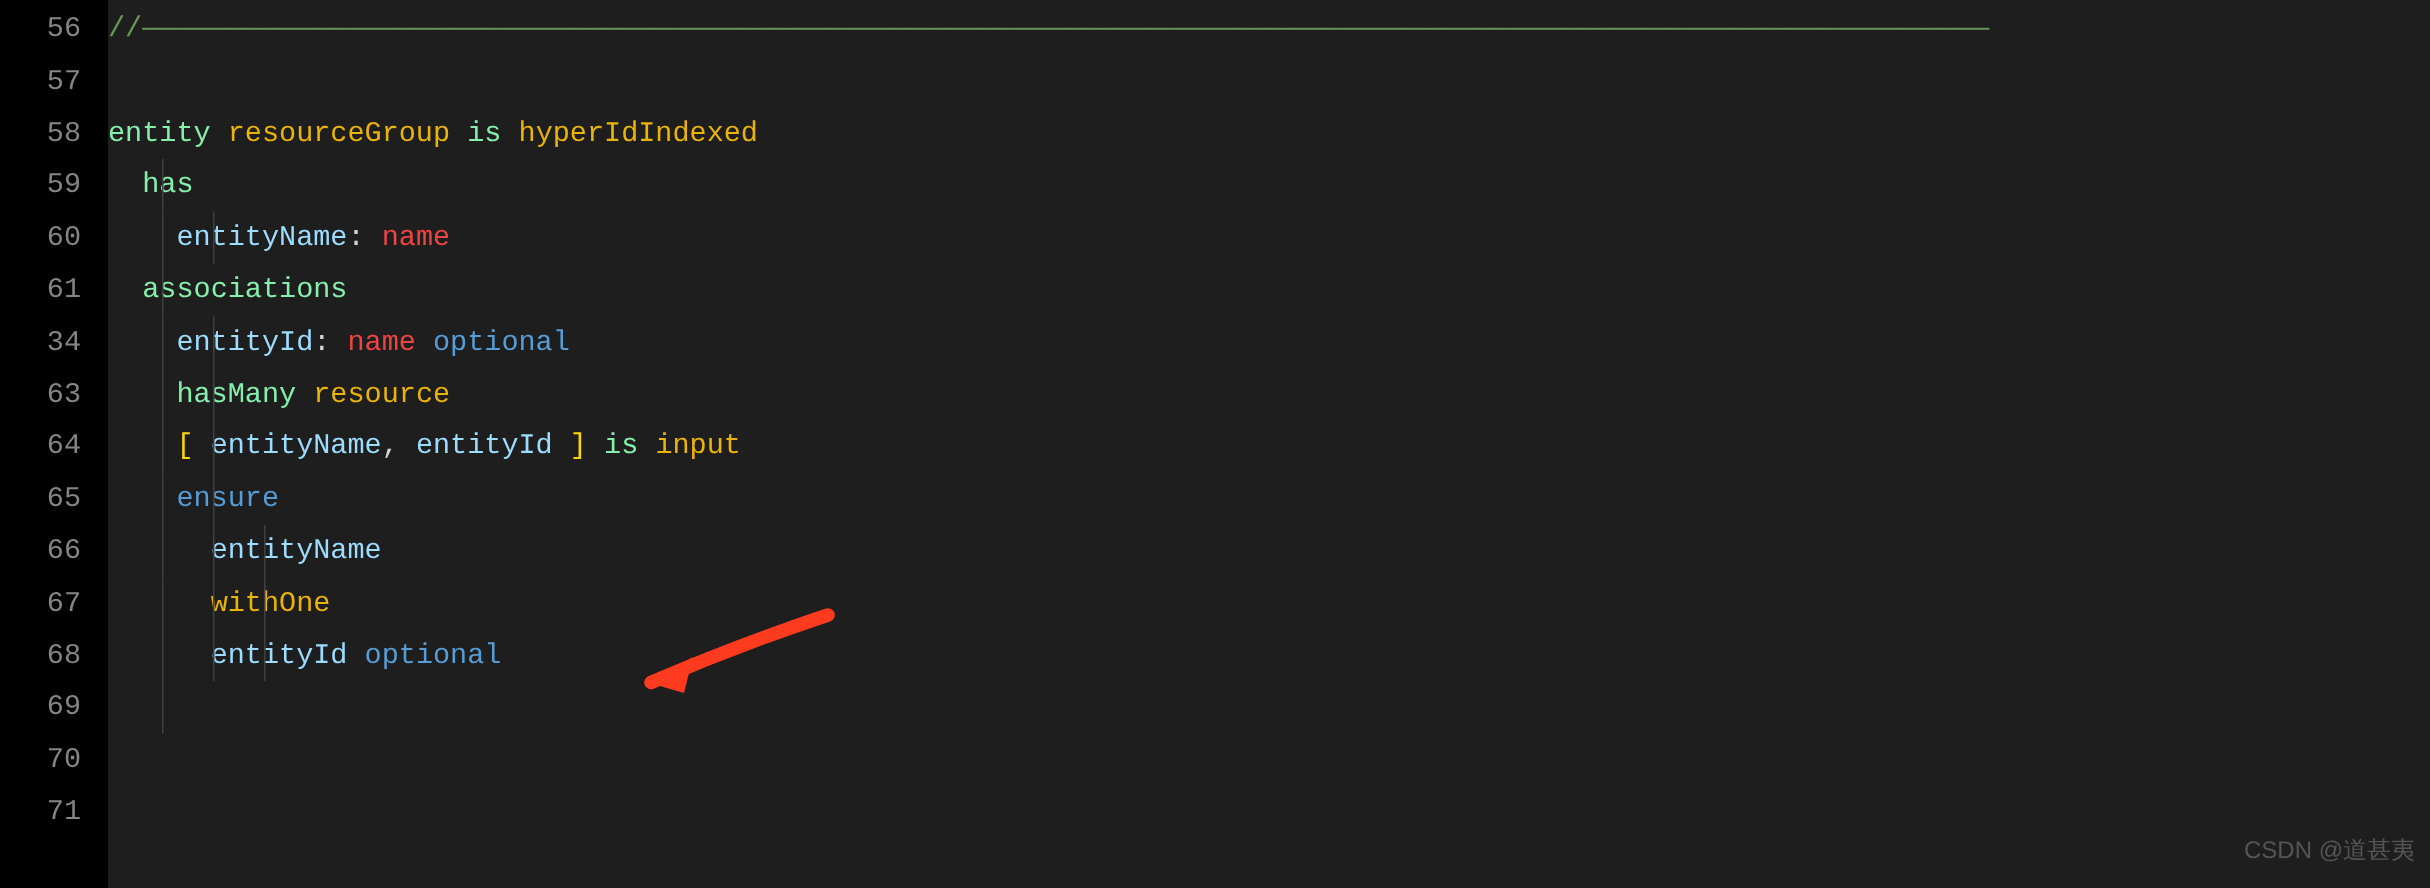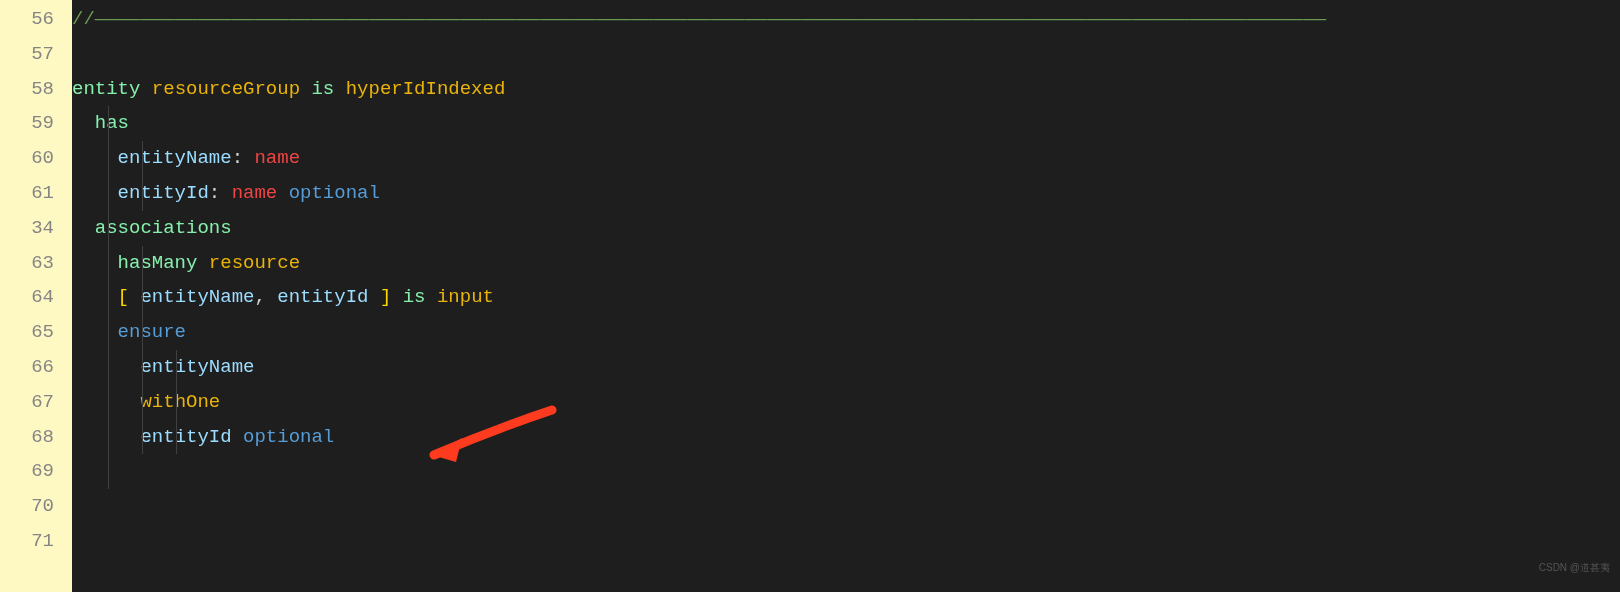--- a/index.html
+++ b/index.html
@@ -15,21 +15,21 @@
     color: #d4d4d4;
   }
   .editor {
     display: flex;
     width: 100%;
     height: 100%;
     position: relative;
   }
   .gutter {
     width: 72px;
-    background: #fef9c3;
+    background: #000000;
     color: #858585;
     text-align: right;
     padding-right: 18px;
     padding-top: 2px;
     box-sizing: border-box;
     user-select: none;
     flex-shrink: 0;
   }
   .gutter .ln {
     height: 34.8px;
@@ -72,21 +72,21 @@
   }
   .arrow-svg {
     overflow: visible;
   }
 
   .watermark {
     position: absolute;
     right: 10px;
     bottom: 6px;
     font-family: sans-serif;
-    font-size: 10px;
+    font-size: 16px;
     color: #555555;
   }
 </style>
 </head>
 <body>
 
 <div class="editor">
 
   <div class="gutter">
     <div class="ln">56</div>
@@ -112,23 +112,23 @@
     <div class="line"><span class="tk-comment">//</span><span class="tk-comment">————————————————————————————————————————————————————————————————————————————————————————————————————————————</span></div>
 
     <div class="line"></div>
 
     <div class="line"><span class="tk-keyword">entity</span> <span class="tk-plain">resourceGroup</span> <span class="tk-keyword">is</span> <span class="tk-plain">hyperIdIndexed</span></div>
 
     <div class="line"><span class="indent-guide ig0"></span>  <span class="tk-keyword">has</span></div>
 
     <div class="line"><span class="indent-guide ig0"></span><span class="indent-guide ig1"></span>    <span class="tk-name">entityName</span><span class="tk-punc">:</span> <span class="tk-type">name</span></div>
 
+    <div class="line"><span class="indent-guide ig0"></span>  <span class="tk-keyword">associations</span></div>
+
     <div class="line"><span class="indent-guide ig0"></span><span class="indent-guide ig1"></span>    <span class="tk-name">entityId</span><span class="tk-punc">:</span> <span class="tk-type">name</span> <span class="tk-modifier">optional</span></div>
-
-    <div class="line"><span class="indent-guide ig0"></span>  <span class="tk-keyword">associations</span></div>
 
     <div class="line"><span class="indent-guide ig0"></span><span class="indent-guide ig1"></span>    <span class="tk-keyword">hasMany</span> <span class="tk-plain">resource</span></div>
 
 
     <div class="line"><span class="indent-guide ig0"></span><span class="indent-guide ig1"></span>    <span class="tk-bracket">[</span> <span class="tk-name">entityName</span><span class="tk-punc">,</span> <span class="tk-name">entityId</span> <span class="tk-bracket">]</span> <span class="tk-keyword">is</span> <span class="tk-plain">input</span></div>
 
 
     <div class="line"><span class="indent-guide ig0"></span><span class="indent-guide ig1"></span>    <span class="tk-modifier">ensure</span></div>
 
     <div class="line"><span class="indent-guide ig0"></span><span class="indent-guide ig1"></span><span class="indent-guide ig2"></span>      <span class="tk-name">entityName</span></div>

